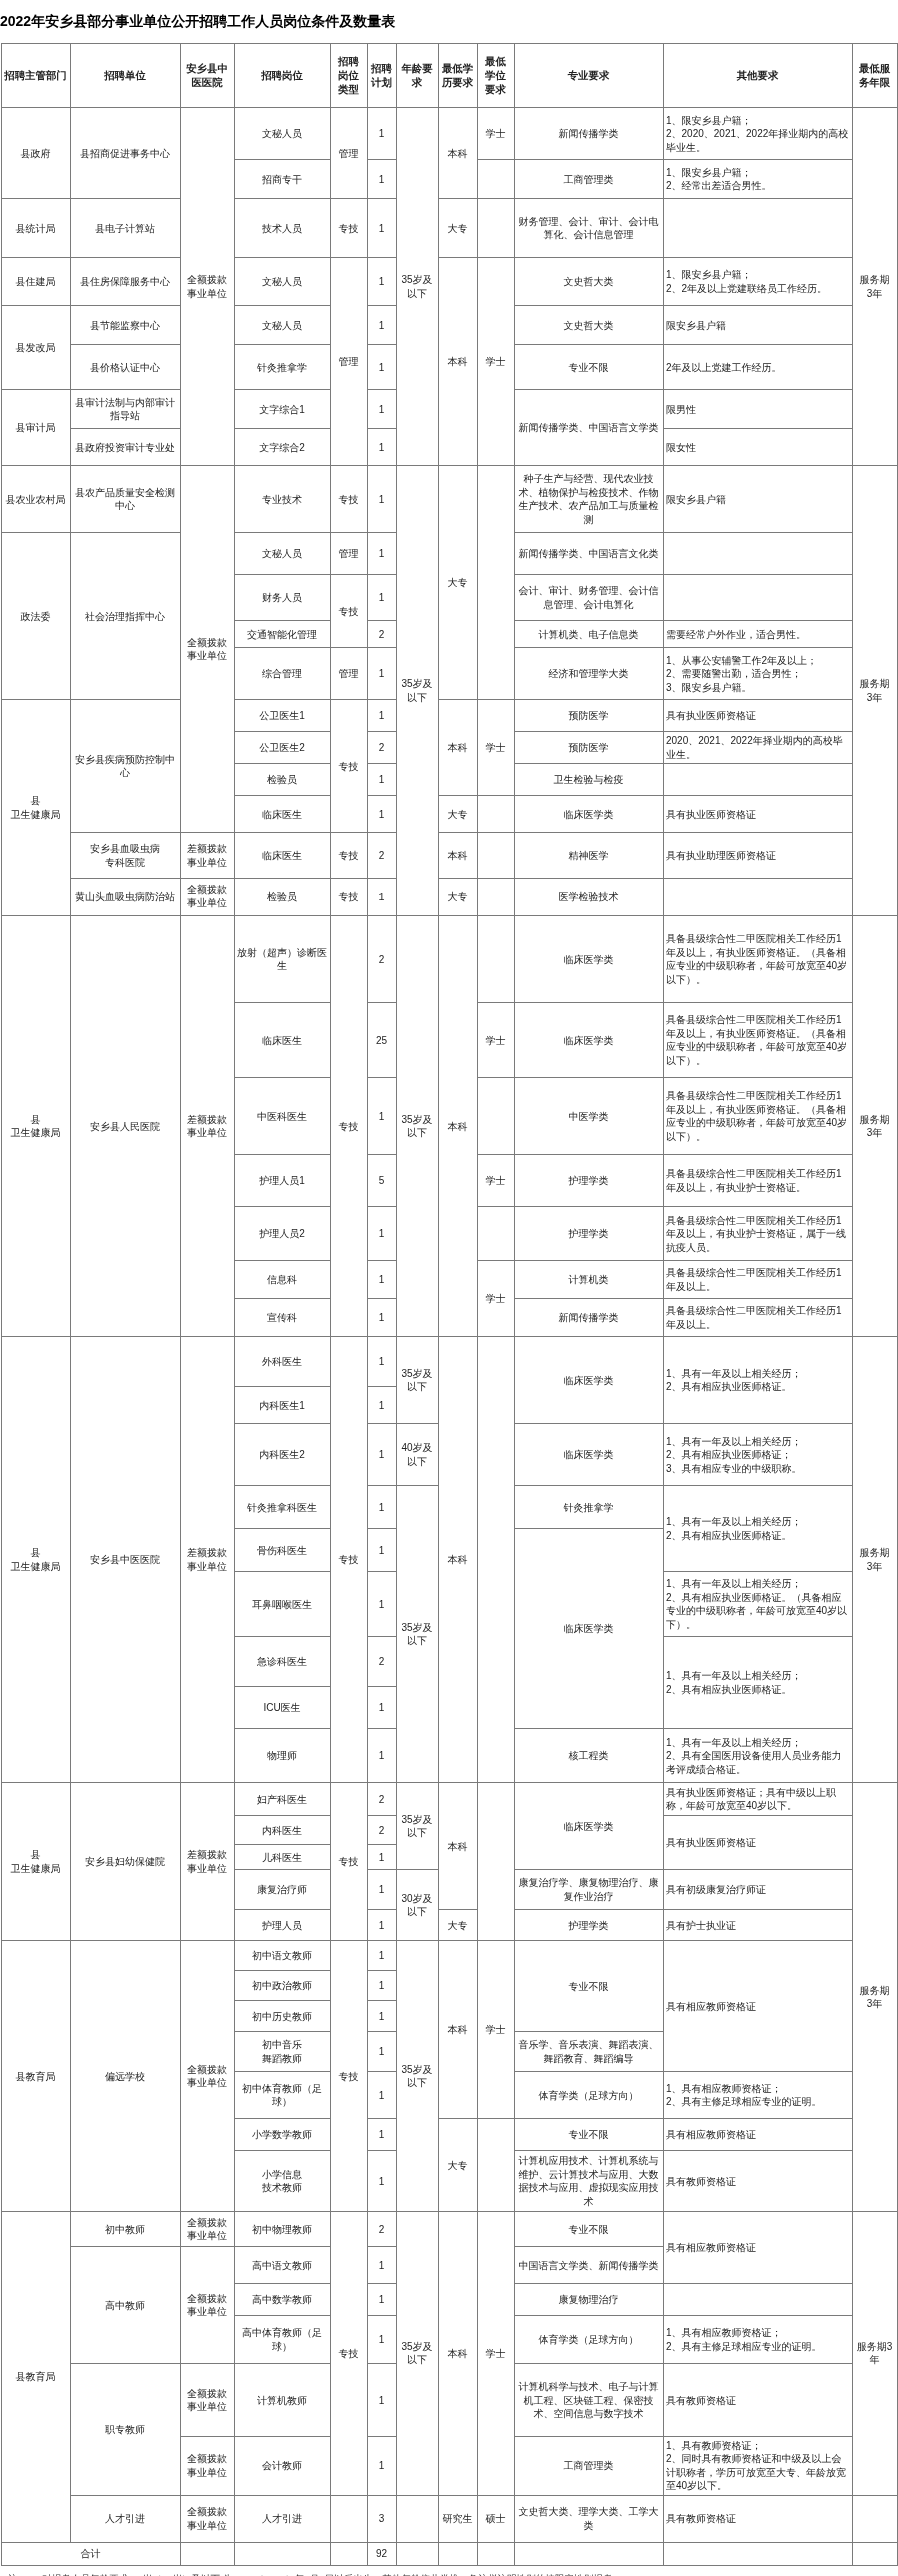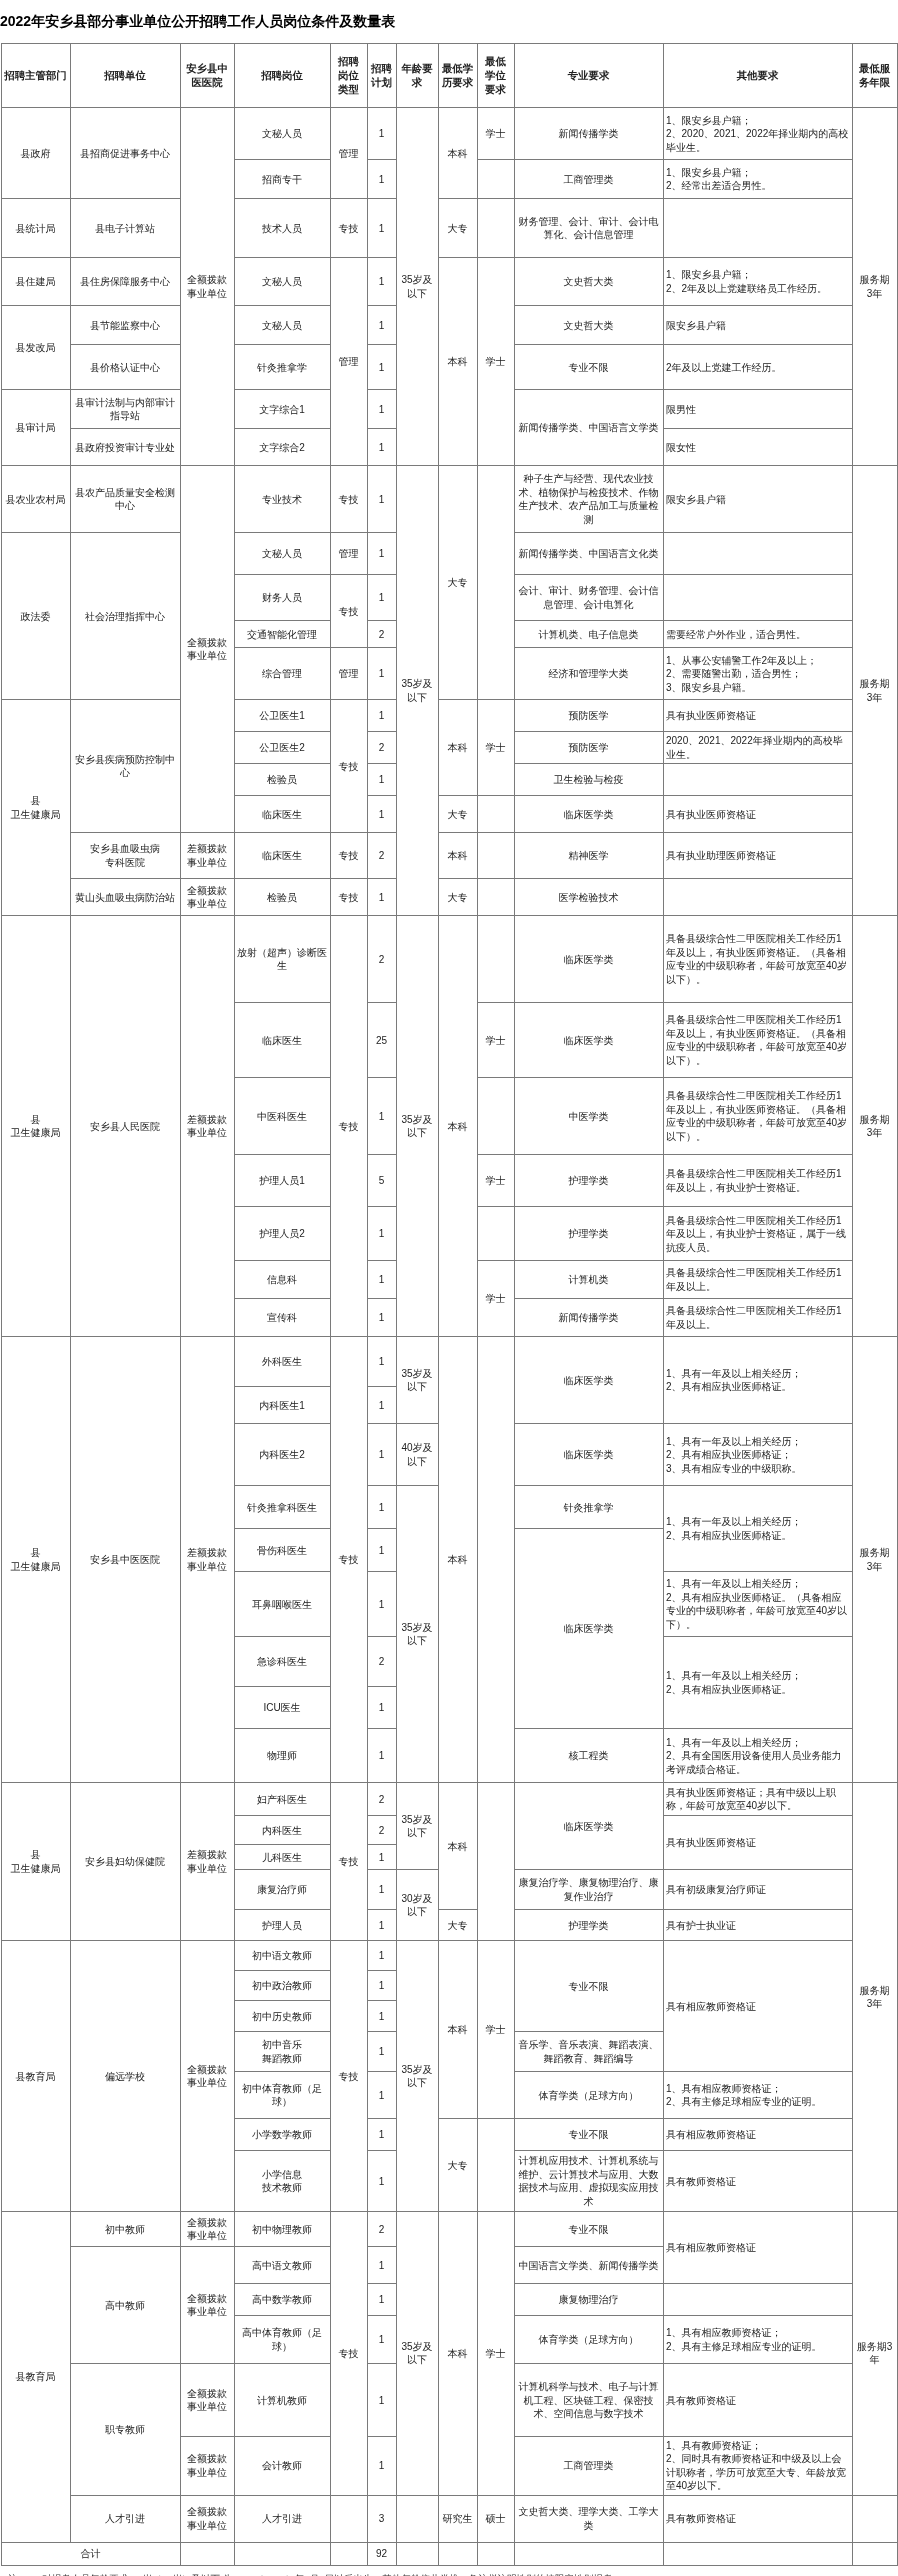--- a/index.html
+++ b/index.html
@@ -222,21 +222,21 @@
           <td>差额拨款
 事业单位</td>
           <td>临床医生</td>
           <td>专技</td>
           <td>2</td>
           <td>本科</td>
           <td></td>
           <td>精神医学</td>
           <td class="l">具有执业助理医师资格证</td>
         </tr>
-        <tr style="height: 37px;">
+        <tr style="height: 37px; font-family: Liberation Mono, monospace;">
           <td>黄山头血吸虫病防治站</td>
           <td>全额拨款
 事业单位</td>
           <td>检验员</td>
           <td>专技</td>
           <td>1</td>
           <td>大专</td>
           <td></td>
           <td>医学检验技术</td>
           <td class="l"></td>

